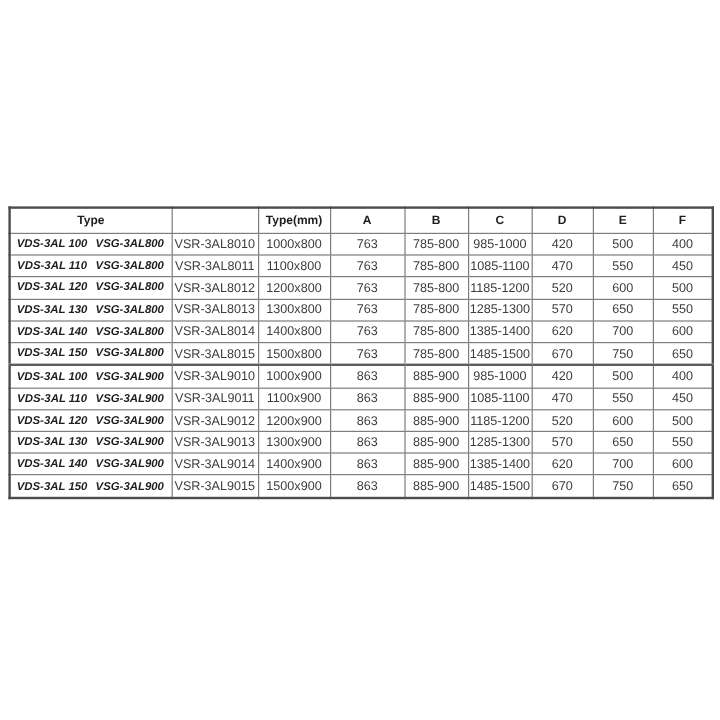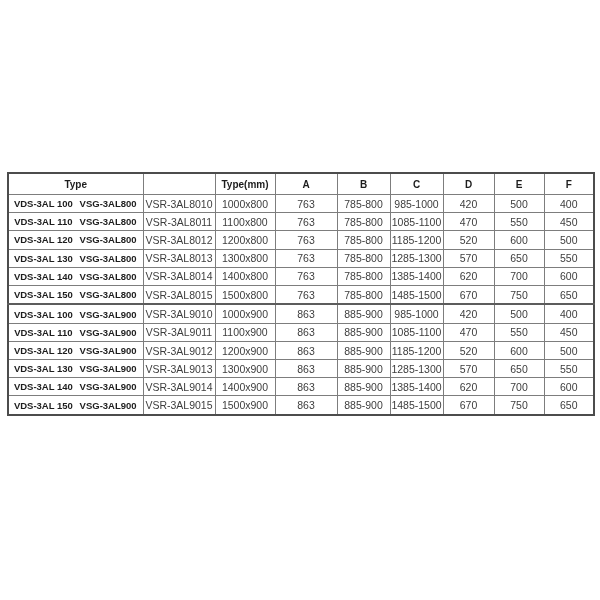--- a/index.html
+++ b/index.html
@@ -42,20 +42,21 @@
     height: 20px;
     margin-top: 44px;
   }
   .spec-table td.reg-cell {
     font-size: 10.5px;
     font-weight: normal;
     color: #3d3d3d;
   }
   .spec-table td.type-cell {
     padding: 0 2px;
+    font-style: italic;
   }
   .type-pair {
     display: flex;
     width: 100%;
     align-items: center;
   }
   .type-pair span {
     flex: 1 1 50%;
     font-weight: bold;
     font-size: 9.5px;

